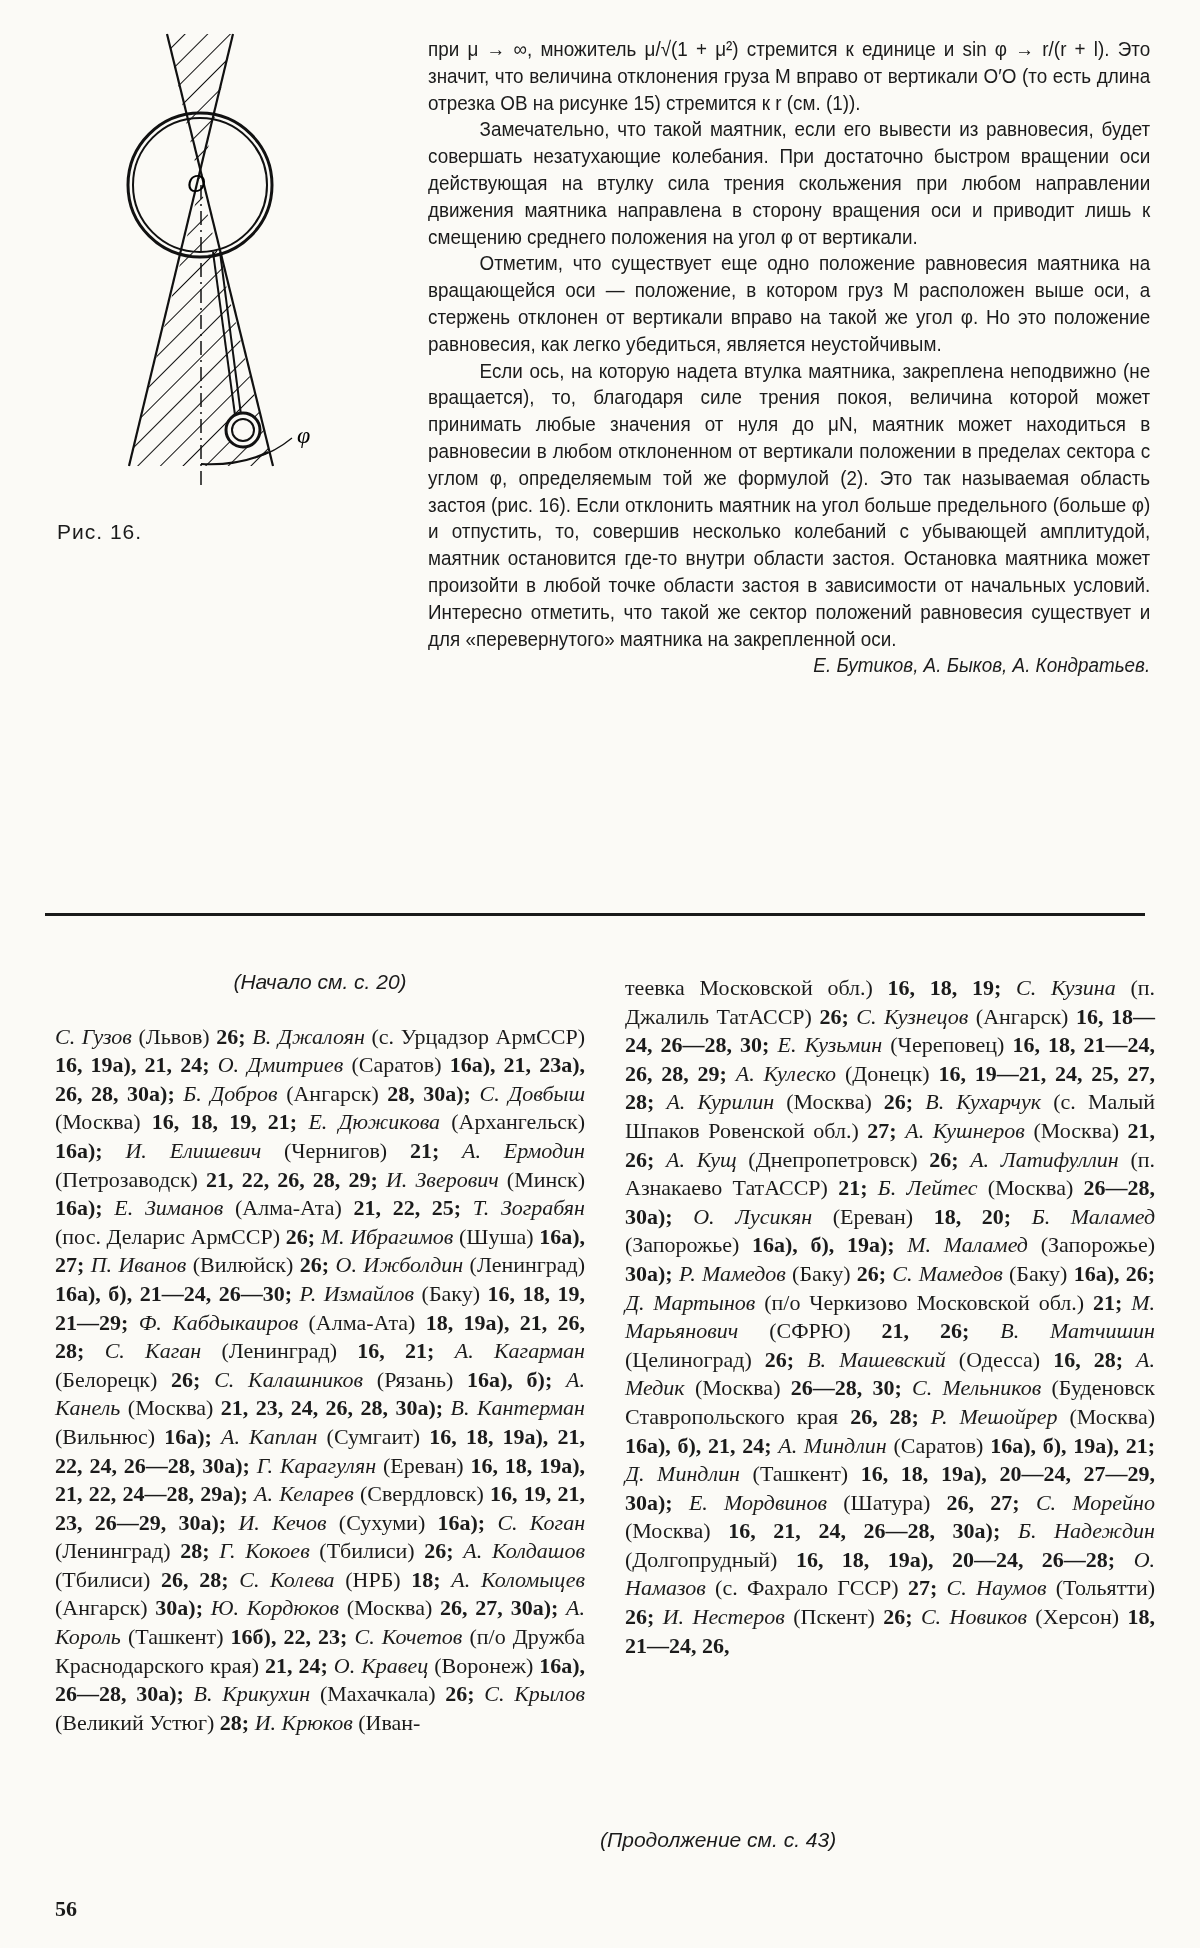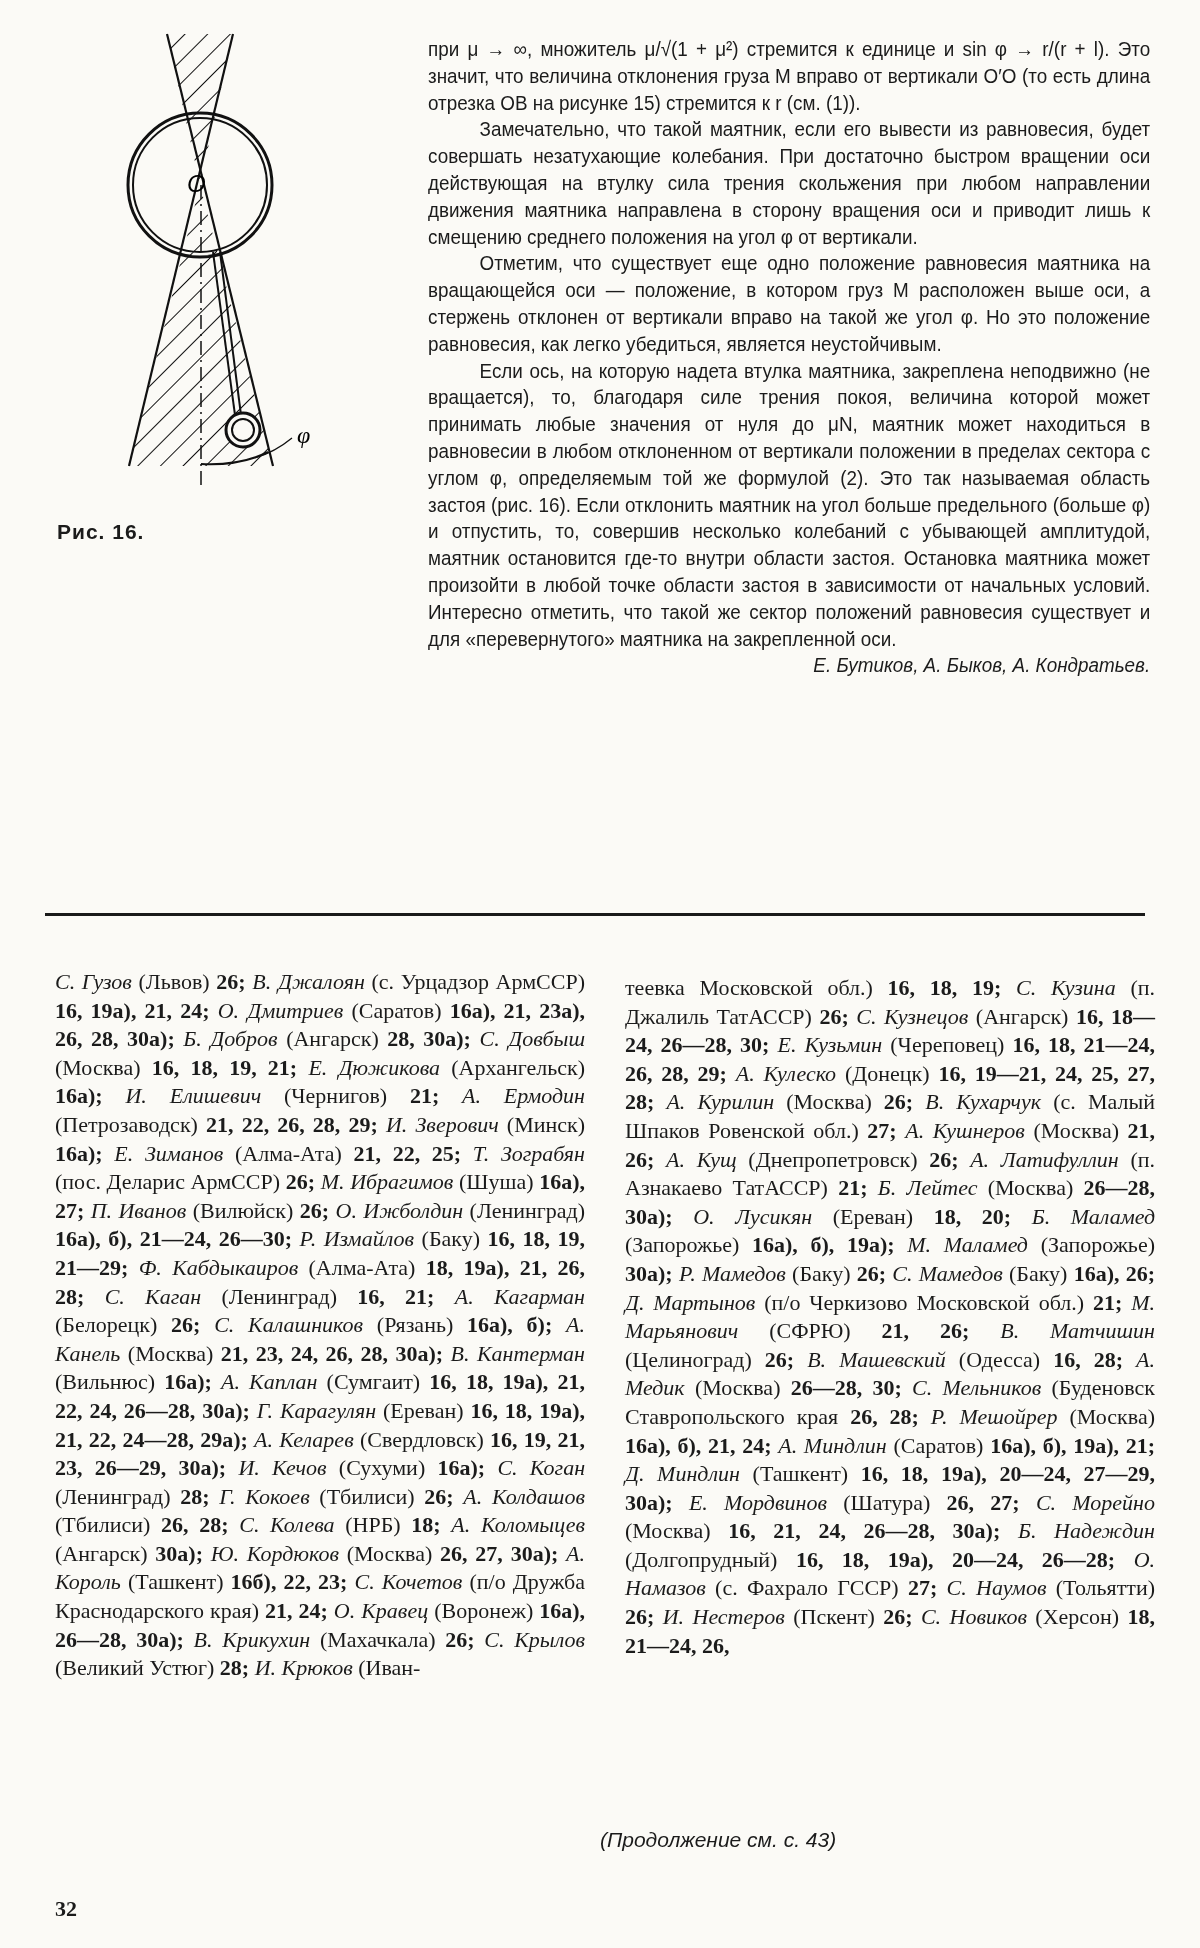--- a/index.html
+++ b/index.html
@@ -9,21 +9,21 @@
       color: #1b1b1b;
       font-family: "Liberation Sans", "DejaVu Sans", sans-serif;
       position: relative;
       overflow: hidden;
     }
     .figure {
       position: absolute; left: 40px; top: 20px; width: 340px; height: 480px;
     }
     .fig-caption {
       position: absolute; left: 57px; top: 520px;
-      font-weight: bold; font-size: 21px; letter-spacing: 1px;
+      font-weight: normal; font-size: 21px; letter-spacing: 1px;
     }
     .article {
       position: absolute; left: 428px; top: 36px; width: 722px;
       font-size: 20.5px; line-height: 26.8px;
       text-align: justify;
       font-family: "Liberation Sans Narrow", "Liberation Sans", sans-serif;
       transform: scaleX(0.92); transform-origin: left top;
       width: 785px;
     }
     .article p { margin: 0; text-indent: 0; }
@@ -113,20 +113,21 @@
   <p>при μ → ∞, множитель μ/√(1 + μ²) стремится к единице и sin φ → r/(r + l). Это значит, что величина отклонения груза M вправо от вертикали O′O (то есть длина отрезка OB на рисунке 15) стремится к r (см. (1)).</p>
   <p class="indent">Замечательно, что такой маятник, если его вывести из равновесия, будет совершать незатухающие колебания. При достаточно быстром вращении оси действующая на втулку сила трения скольжения при любом направлении движения маятника направлена в сторону вращения оси и приводит лишь к смещению среднего положения на угол φ от вертикали.</p>
   <p class="indent">Отметим, что существует еще одно положение равновесия маятника на вращающейся оси — положение, в котором груз M расположен выше оси, а стержень отклонен от вертикали вправо на такой же угол φ. Но это положение равновесия, как легко убедиться, является неустойчивым.</p>
   <p class="indent">Если ось, на которую надета втулка маятника, закреплена неподвижно (не вращается), то, благодаря силе трения покоя, величина которой может принимать любые значения от нуля до μN, маятник может находиться в равновесии в любом отклоненном от вертикали положении в пределах сектора с углом φ, определяемым той же формулой (2). Это так называемая область застоя (рис. 16). Если отклонить маятник на угол больше предельного (больше φ) и отпустить, то, совершив несколько колебаний с убывающей амплитудой, маятник остановится где-то внутри области застоя. Остановка маятника может произойти в любой точке области застоя в зависимости от начальных условий. Интересно отметить, что такой же сектор положений равновесия существует и для «перевернутого» маятника на закрепленной оси.</p>
   <p class="sig">Е. Бутиков, А. Быков, А. Кондратьев.</p>
 </div>
 
 <div class="divider"></div>
 
 <div class="col col-left">
+  <div class="head">(Начало см. с. 20)</div>
   <div class="entries" id="left-entries"><span class="entry"><span class="nm">С. Гузов</span> <span class="pl">(Львов)</span> <span class="pg">26;</span> </span><span class="entry"><span class="nm">В. Джалоян</span> <span class="pl">(с. Урцадзор АрмССР)</span> <span class="pg">16, 19а), 21, 24;</span> </span><span class="entry"><span class="nm">О. Дмитриев</span> <span class="pl">(Саратов)</span> <span class="pg">16а), 21, 23а), 26, 28, 30а);</span> </span><span class="entry"><span class="nm">Б. Добров</span> <span class="pl">(Ангарск)</span> <span class="pg">28, 30а);</span> </span><span class="entry"><span class="nm">С. Довбыш</span> <span class="pl">(Москва)</span> <span class="pg">16, 18, 19, 21;</span> </span><span class="entry"><span class="nm">Е. Дюжикова</span> <span class="pl">(Архангельск)</span> <span class="pg">16а);</span> </span><span class="entry"><span class="nm">И. Елишевич</span> <span class="pl">(Чернигов)</span> <span class="pg">21;</span> </span><span class="entry"><span class="nm">А. Ермодин</span> <span class="pl">(Петрозаводск)</span> <span class="pg">21, 22, 26, 28, 29;</span> </span><span class="entry"><span class="nm">И. Зверович</span> <span class="pl">(Минск)</span> <span class="pg">16а);</span> </span><span class="entry"><span class="nm">Е. Зиманов</span> <span class="pl">(Алма-Ата)</span> <span class="pg">21, 22, 25;</span> </span><span class="entry"><span class="nm">Т. Зограбян</span> <span class="pl">(пос. Деларис АрмССР)</span> <span class="pg">26;</span> </span><span class="entry"><span class="nm">М. Ибрагимов</span> <span class="pl">(Шуша)</span> <span class="pg">16а), 27;</span> </span><span class="entry"><span class="nm">П. Иванов</span> <span class="pl">(Вилюйск)</span> <span class="pg">26;</span> </span><span class="entry"><span class="nm">О. Ижболдин</span> <span class="pl">(Ленинград)</span> <span class="pg">16а), б), 21—24, 26—30;</span> </span><span class="entry"><span class="nm">Р. Измайлов</span> <span class="pl">(Баку)</span> <span class="pg">16, 18, 19, 21—29;</span> </span><span class="entry"><span class="nm">Ф. Кабдыкаиров</span> <span class="pl">(Алма-Ата)</span> <span class="pg">18, 19а), 21, 26, 28;</span> </span><span class="entry"><span class="nm">С. Каган</span> <span class="pl">(Ленинград)</span> <span class="pg">16, 21;</span> </span><span class="entry"><span class="nm">А. Кагарман</span> <span class="pl">(Белорецк)</span> <span class="pg">26;</span> </span><span class="entry"><span class="nm">С. Калашников</span> <span class="pl">(Рязань)</span> <span class="pg">16а), б);</span> </span><span class="entry"><span class="nm">А. Канель</span> <span class="pl">(Москва)</span> <span class="pg">21, 23, 24, 26, 28, 30а);</span> </span><span class="entry"><span class="nm">В. Кантерман</span> <span class="pl">(Вильнюс)</span> <span class="pg">16а);</span> </span><span class="entry"><span class="nm">А. Каплан</span> <span class="pl">(Сумгаит)</span> <span class="pg">16, 18, 19а), 21, 22, 24, 26—28, 30а);</span> </span><span class="entry"><span class="nm">Г. Карагулян</span> <span class="pl">(Ереван)</span> <span class="pg">16, 18, 19а), 21, 22, 24—28, 29а);</span> </span><span class="entry"><span class="nm">А. Келарев</span> <span class="pl">(Свердловск)</span> <span class="pg">16, 19, 21, 23, 26—29, 30а);</span> </span><span class="entry"><span class="nm">И. Кечов</span> <span class="pl">(Сухуми)</span> <span class="pg">16а);</span> </span><span class="entry"><span class="nm">С. Коган</span> <span class="pl">(Ленинград)</span> <span class="pg">28;</span> </span><span class="entry"><span class="nm">Г. Кокоев</span> <span class="pl">(Тбилиси)</span> <span class="pg">26;</span> </span><span class="entry"><span class="nm">А. Колдашов</span> <span class="pl">(Тбилиси)</span> <span class="pg">26, 28;</span> </span><span class="entry"><span class="nm">С. Колева</span> <span class="pl">(НРБ)</span> <span class="pg">18;</span> </span><span class="entry"><span class="nm">А. Коломыцев</span> <span class="pl">(Ангарск)</span> <span class="pg">30а);</span> </span><span class="entry"><span class="nm">Ю. Кордюков</span> <span class="pl">(Москва)</span> <span class="pg">26, 27, 30а);</span> </span><span class="entry"><span class="nm">А. Король</span> <span class="pl">(Ташкент)</span> <span class="pg">16б), 22, 23;</span> </span><span class="entry"><span class="nm">С. Кочетов</span> <span class="pl">(п/о Дружба Краснодарского края)</span> <span class="pg">21, 24;</span> </span><span class="entry"><span class="nm">О. Кравец</span> <span class="pl">(Воронеж)</span> <span class="pg">16а), 26—28, 30а);</span> </span><span class="entry"><span class="nm">В. Крикухин</span> <span class="pl">(Махачкала)</span> <span class="pg">26;</span> </span><span class="entry"><span class="nm">С. Крылов</span> <span class="pl">(Великий Устюг)</span> <span class="pg">28;</span> </span><span class="entry"><span class="nm">И. Крюков</span> <span class="pl">(Иван-</span> </span></div>
 </div>
 <div class="col col-right">
   <div class="entries" id="right-entries"><span class="entry"><span class="pl">теевка Московской обл.)</span> <span class="pg">16, 18, 19;</span> </span><span class="entry"><span class="nm">С. Кузина</span> <span class="pl">(п. Джалиль ТатАССР)</span> <span class="pg">26;</span> </span><span class="entry"><span class="nm">С. Кузнецов</span> <span class="pl">(Ангарск)</span> <span class="pg">16, 18—24, 26—28, 30;</span> </span><span class="entry"><span class="nm">Е. Кузьмин</span> <span class="pl">(Череповец)</span> <span class="pg">16, 18, 21—24, 26, 28, 29;</span> </span><span class="entry"><span class="nm">А. Кулеско</span> <span class="pl">(Донецк)</span> <span class="pg">16, 19—21, 24, 25, 27, 28;</span> </span><span class="entry"><span class="nm">А. Курилин</span> <span class="pl">(Москва)</span> <span class="pg">26;</span> </span><span class="entry"><span class="nm">В. Кухарчук</span> <span class="pl">(с. Малый Шпаков Ровенской обл.)</span> <span class="pg">27;</span> </span><span class="entry"><span class="nm">А. Кушнеров</span> <span class="pl">(Москва)</span> <span class="pg">21, 26;</span> </span><span class="entry"><span class="nm">А. Кущ</span> <span class="pl">(Днепропетровск)</span> <span class="pg">26;</span> </span><span class="entry"><span class="nm">А. Латифуллин</span> <span class="pl">(п. Азнакаево ТатАССР)</span> <span class="pg">21;</span> </span><span class="entry"><span class="nm">Б. Лейтес</span> <span class="pl">(Москва)</span> <span class="pg">26—28, 30а);</span> </span><span class="entry"><span class="nm">О. Лусикян</span> <span class="pl">(Ереван)</span> <span class="pg">18, 20;</span> </span><span class="entry"><span class="nm">Б. Маламед</span> <span class="pl">(Запорожье)</span> <span class="pg">16а), б), 19а);</span> </span><span class="entry"><span class="nm">М. Маламед</span> <span class="pl">(Запорожье)</span> <span class="pg">30а);</span> </span><span class="entry"><span class="nm">Р. Мамедов</span> <span class="pl">(Баку)</span> <span class="pg">26;</span> </span><span class="entry"><span class="nm">С. Мамедов</span> <span class="pl">(Баку)</span> <span class="pg">16а), 26;</span> </span><span class="entry"><span class="nm">Д. Мартынов</span> <span class="pl">(п/о Черкизово Московской обл.)</span> <span class="pg">21;</span> </span><span class="entry"><span class="nm">М. Марьянович</span> <span class="pl">(СФРЮ)</span> <span class="pg">21, 26;</span> </span><span class="entry"><span class="nm">В. Матчишин</span> <span class="pl">(Целиноград)</span> <span class="pg">26;</span> </span><span class="entry"><span class="nm">В. Машевский</span> <span class="pl">(Одесса)</span> <span class="pg">16, 28;</span> </span><span class="entry"><span class="nm">А. Медик</span> <span class="pl">(Москва)</span> <span class="pg">26—28, 30;</span> </span><span class="entry"><span class="nm">С. Мельников</span> <span class="pl">(Буденовск Ставропольского края</span> <span class="pg">26, 28;</span> </span><span class="entry"><span class="nm">Р. Мешойрер</span> <span class="pl">(Москва)</span> <span class="pg">16а), б), 21, 24;</span> </span><span class="entry"><span class="nm">А. Миндлин</span> <span class="pl">(Саратов)</span> <span class="pg">16а), б), 19а), 21;</span> </span><span class="entry"><span class="nm">Д. Миндлин</span> <span class="pl">(Ташкент)</span> <span class="pg">16, 18, 19а), 20—24, 27—29, 30а);</span> </span><span class="entry"><span class="nm">Е. Мордвинов</span> <span class="pl">(Шатура)</span> <span class="pg">26, 27;</span> </span><span class="entry"><span class="nm">С. Морейно</span> <span class="pl">(Москва)</span> <span class="pg">16, 21, 24, 26—28, 30а);</span> </span><span class="entry"><span class="nm">Б. Надеждин</span> <span class="pl">(Долгопрудный)</span> <span class="pg">16, 18, 19а), 20—24, 26—28;</span> </span><span class="entry"><span class="nm">О. Намазов</span> <span class="pl">(с. Фахрало ГССР)</span> <span class="pg">27;</span> </span><span class="entry"><span class="nm">С. Наумов</span> <span class="pl">(Тольятти)</span> <span class="pg">26;</span> </span><span class="entry"><span class="nm">И. Нестеров</span> <span class="pl">(Пскент)</span> <span class="pg">26;</span> </span><span class="entry"><span class="nm">С. Новиков</span> <span class="pl">(Херсон)</span> <span class="pg">18, 21—24, 26,</span> </span></div>
 </div>
 
 <div class="continued">(Продолжение см. с. 43)</div>
-<div class="page-number">32</div>
+<div class="page-number">56</div>
 
 </body></html>

